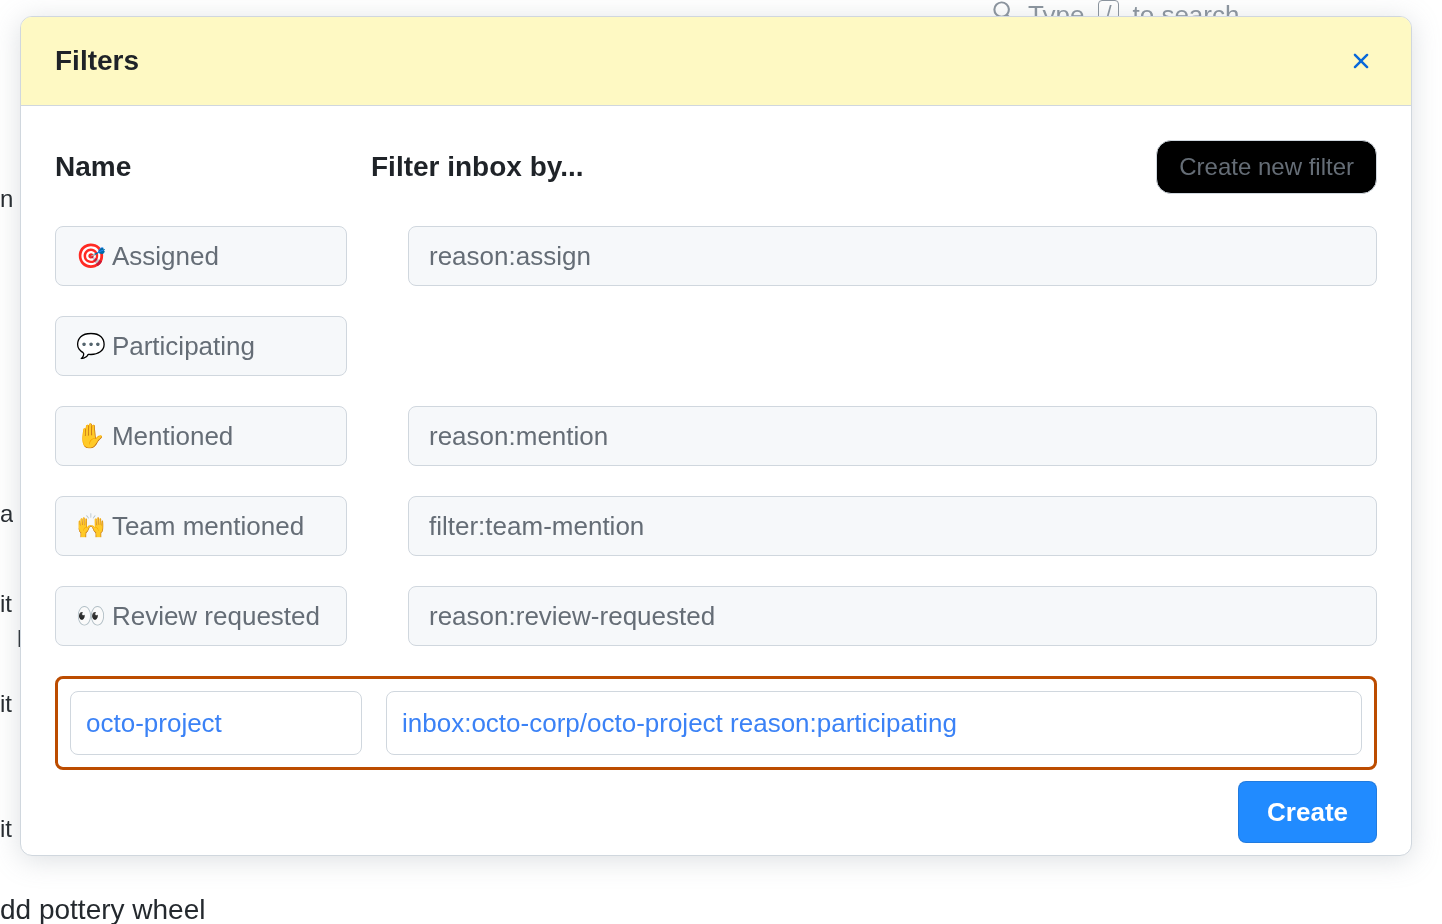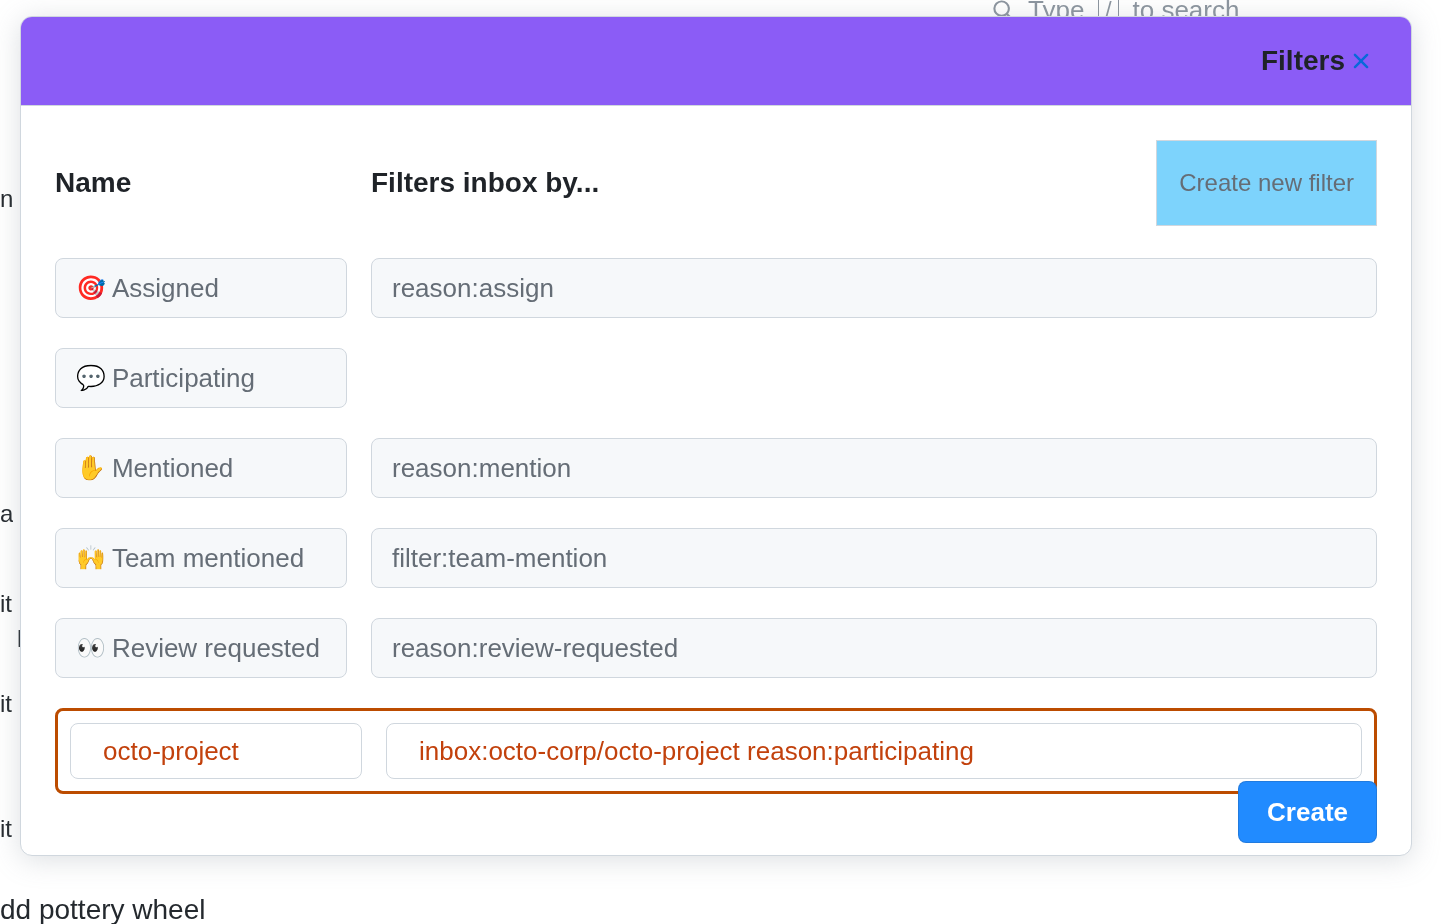--- a/index.html
+++ b/index.html
@@ -11,21 +11,21 @@
       position: relative;
       overflow: hidden;
     }
     .bg-search {
       position: absolute;
       top: 0;
       right: 30px;
       width: 420px;
       height: 20px;
       display: flex;
-      align-items: center;
+      align-items: flex-start;
       gap: 14px;
       color: #8b949e;
       font-size: 26px;
       overflow: hidden;
     }
     .bg-search svg { flex-shrink: 0; }
     .bg-search .slash-key {
       border: 1px solid #8b949e;
       border-radius: 4px;
       padding: 0 6px;
@@ -59,23 +59,23 @@
       border: 1px solid #d0d7de;
       border-radius: 12px;
       box-shadow: 0 4px 28px rgba(140,149,159,0.3);
       overflow: hidden;
       display: flex;
       flex-direction: column;
     }
     .modal-header {
       display: flex;
       align-items: center;
-      justify-content: flex-end;
+      justify-content: space-between;
       padding: 28px 34px;
-      background: #8b5cf6;
+      background: #fef9c3;
       border-bottom: 1px solid #d0d7de;
     }
     .modal-title {
       font-size: 28px;
       font-weight: 700;
       color: #1f2328;
     }
     .close-btn {
       cursor: pointer;
       color: #0969da;
@@ -94,24 +94,24 @@
       flex-direction: column;
     }
     .columns-header {
       display: flex;
       align-items: center;
       margin-bottom: 32px;
     }
     .col-name-head { width: 316px; font-size: 28px; font-weight: 700; color: #1f2328; }
     .col-query-head { flex: 1; font-size: 28px; font-weight: 700; color: #1f2328; }
     .create-new-filter-btn {
-      background: #7dd3fc;
+      background: #000000;
       border: 1.5px solid #d0d7de;
-      border-radius: 0;
-      padding: 28px 22px;
+      border-radius: 15px;
+      padding: 12px 22px;
       font-size: 24px;
       font-weight: 500;
       color: #656d76;
       cursor: pointer;
     }
 
     .filter-row {
       display: flex;
       gap: 24px;
       margin-bottom: 30px;
@@ -123,41 +123,41 @@
       height: 60px;
       display: flex;
       align-items: center;
       padding: 0 20px;
       font-size: 26px;
       color: #656d76;
       white-space: nowrap;
       overflow: hidden;
     }
     .filter-name { width: 292px; flex-shrink: 0; }
-    .filter-query { flex: 1; }
+    .filter-query { flex: 1; margin-left: 37px; }
     .filter-emoji { display: inline-block; margin-right: 6px; font-size: 24px; }
 
     .highlight-box {
       border: 3px solid #bc4c00;
       border-radius: 8px;
       padding: 12px;
       display: flex;
       gap: 24px;
       align-items: center;
     }
     .new-name, .new-query {
       background: #ffffff;
       border: 1.5px solid #d0d7de;
       border-radius: 8px;
-      height: 56px;
-      display: flex;
-      align-items: center;
-      padding: 0 32px;
-      font-size: 26px;
-      color: #c2410c;
+      height: 64px;
+      display: flex;
+      align-items: center;
+      padding: 0 15px;
+      font-size: 26px;
+      color: #3b82f6;
       overflow: hidden;
     }
     .new-name { width: 292px; flex-shrink: 0; }
     .new-query { flex: 1; }
     .create-btn {
       background: #218bff;
       border: 1px solid rgba(31,35,40,0.15);
       border-radius: 8px;
       height: 62px;
       padding: 0 28px;
@@ -193,21 +193,21 @@
     <div class="close-btn">
       <svg viewBox="0 0 16 16" fill="#0969da">
           <path d="M3.72 3.72a.75.75 0 0 1 1.06 0L8 6.94l3.22-3.22a.749.749 0 0 1 1.275.326.749.749 0 0 1-.215.734L9.06 8l3.22 3.22a.749.749 0 0 1-.326 1.275.749.749 0 0 1-.734-.215L8 9.06l-3.22 3.22a.751.751 0 0 1-1.042-.018.751.751 0 0 1-.018-1.042L6.94 8 3.72 4.78a.75.75 0 0 1 0-1.06Z"></path>
         </svg>
     </div>
   </div>
 
   <div class="modal-body">
     <div class="columns-header">
       <div class="col-name-head">Name</div>
-      <div class="col-query-head">Filters inbox by...</div>
+      <div class="col-query-head">Filter inbox by...</div>
       <button class="create-new-filter-btn">Create new filter</button>
     </div>
 
     <div id="filters-container">
         <div class="filter-row">
           <div class="filter-name">
             <span class="filter-emoji">🎯</span>
             <span>Assigned</span>
           </div>
           <div class="filter-query">reason:assign</div>

